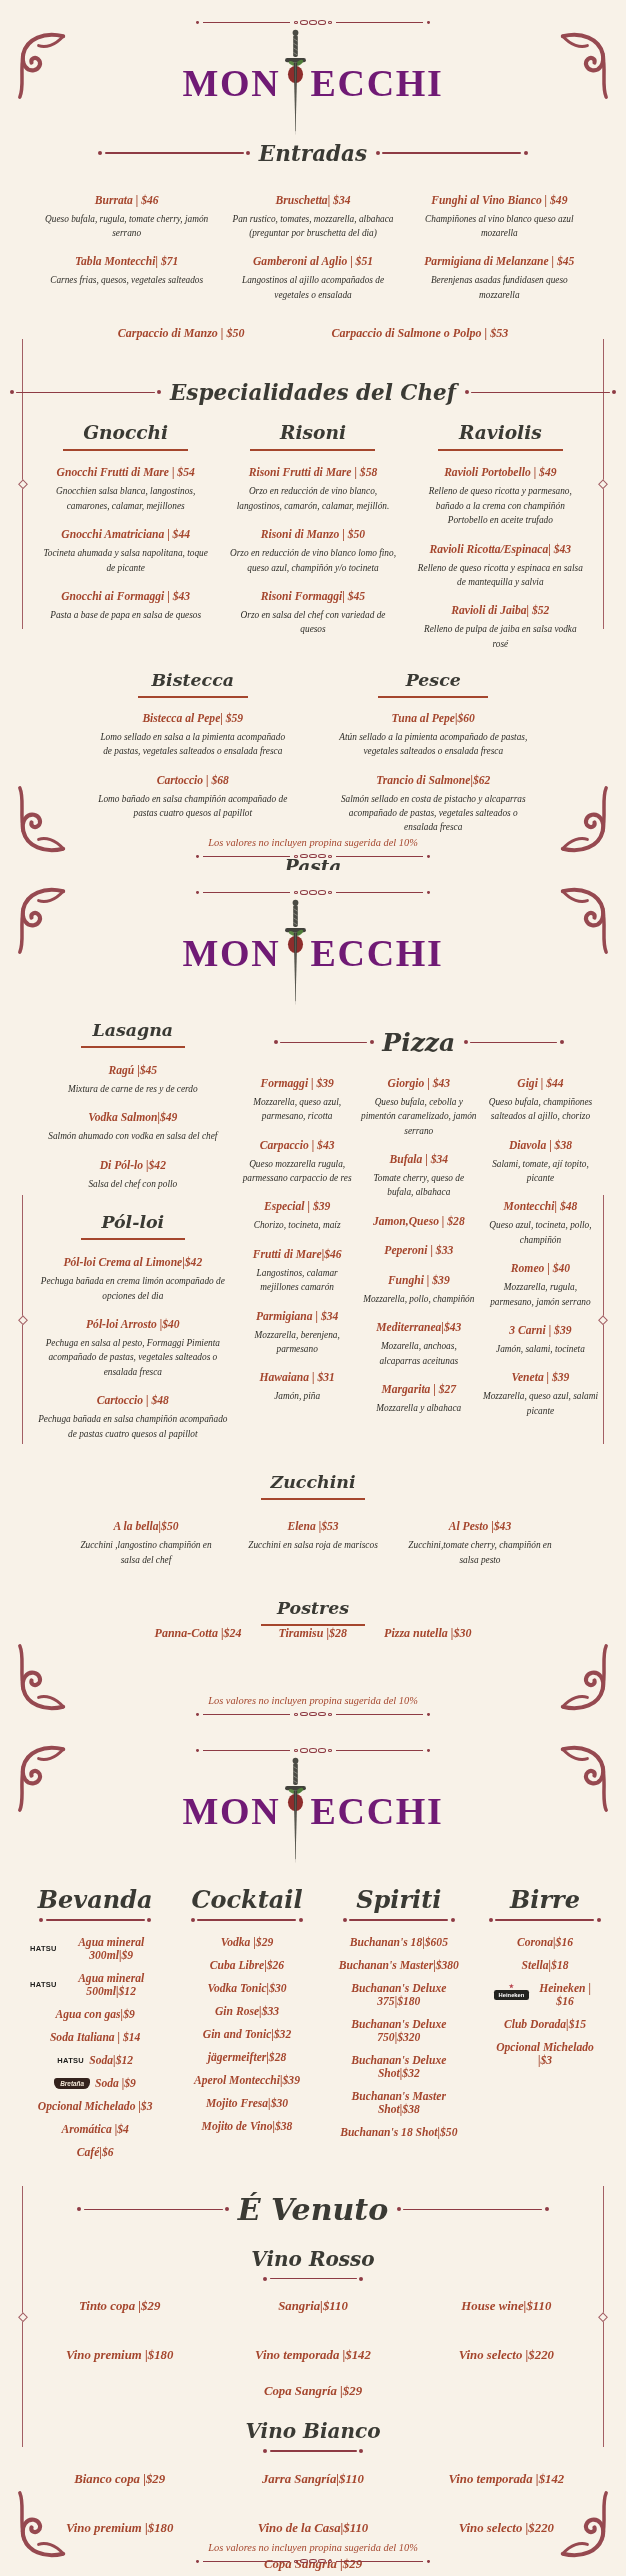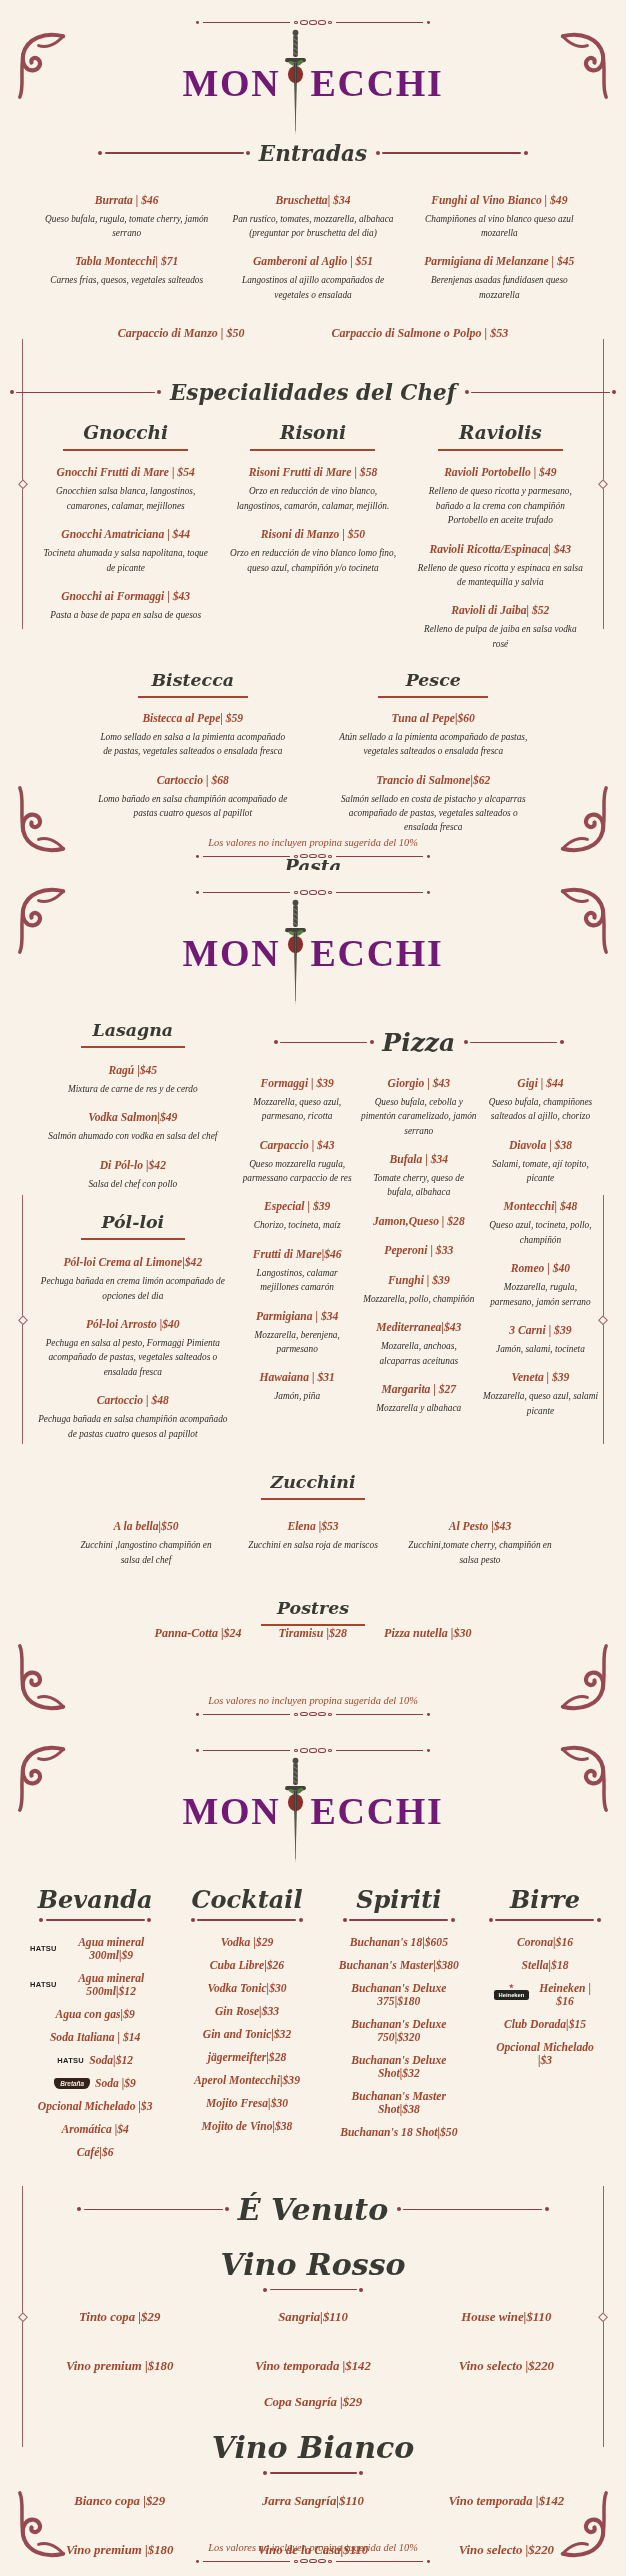--- a/index.html
+++ b/index.html
@@ -52,21 +52,21 @@
 
   .bar { display:block; width:125px; height:2.3px; background:#a5462d; margin:5.8px auto 0; }
   .bar.narrow { width:104px; }
 
   
   h1,h2,h3 { margin:0; font-family:"DejaVu Serif", serif; font-style:italic; color:#3a3a34; font-weight:700; }
   .h-md { font-size:21.5px; }
   .h-xl { font-size:25px; }
   .h-xl2 { font-size:30px; }
   .h-lg { font-size:24px; }
-  .h-wine { font-size:30px; text-align:center; }
+  .h-wine { font-size:20px; text-align:center; }
   .col-title { font-size:18.6px; text-align:center; }
   .col-title.sm2 { font-size:17.4px; }
 
   .logo { display:flex; align-items:center; justify-content:center; height:116px; }
   .logo-txt {
     font-family:"Liberation Serif", serif; font-weight:700;
     font-size:38px; color:#701a75; letter-spacing:1.7px;
   }
   .dagger { width:29px; height:110px; margin:0 0.6px; }
 
@@ -293,20 +293,24 @@
           <div class="dish">
             <div class="dish-label" data-val="Risoni Frutti di Mare | $58">Risoni Frutti di Mare | $58</div>
             <div class="dish-desc" data-val="Orzo en reducción de vino blanco, langostinos, camarón, calamar, mejillón.">Orzo en reducción de vino blanco, langostinos, camarón, calamar, mejillón.</div>
           </div>
 
           <div class="dish">
             <div class="dish-label" data-val="Risoni di Manzo | $50">Risoni di Manzo | $50</div>
             <div class="dish-desc" data-val="Orzo en reducción de vino blanco lomo fino, queso azul, champiñón y/o tocineta">Orzo en reducción de vino blanco lomo fino, queso azul, champiñón y/o tocineta</div>
           </div>
 
+          <div class="dish">
+            <div class="dish-label" data-val="Risoni Formaggi| $45">Risoni Formaggi| $45</div>
+            <div class="dish-desc" data-val="Orzo en salsa del chef con variedad de quesos">Orzo en salsa del chef con variedad de quesos</div>
+          </div>
         </div>
     </div>
     <div class="chef-col">
       <h3 class="col-title">Raviolis</h3>
       <span class="bar"></span>
       <div class="list">
 
           <div class="dish">
             <div class="dish-label" data-val="Ravioli Portobello | $49">Ravioli Portobello | $49</div>
             <div class="dish-desc" data-val="Relleno de queso ricotta y parmesano, bañado a la crema con champiñón Portobello en aceite trufado">Relleno de queso ricotta y parmesano, bañado a la crema con champiñón Portobello en aceite trufado</div>

